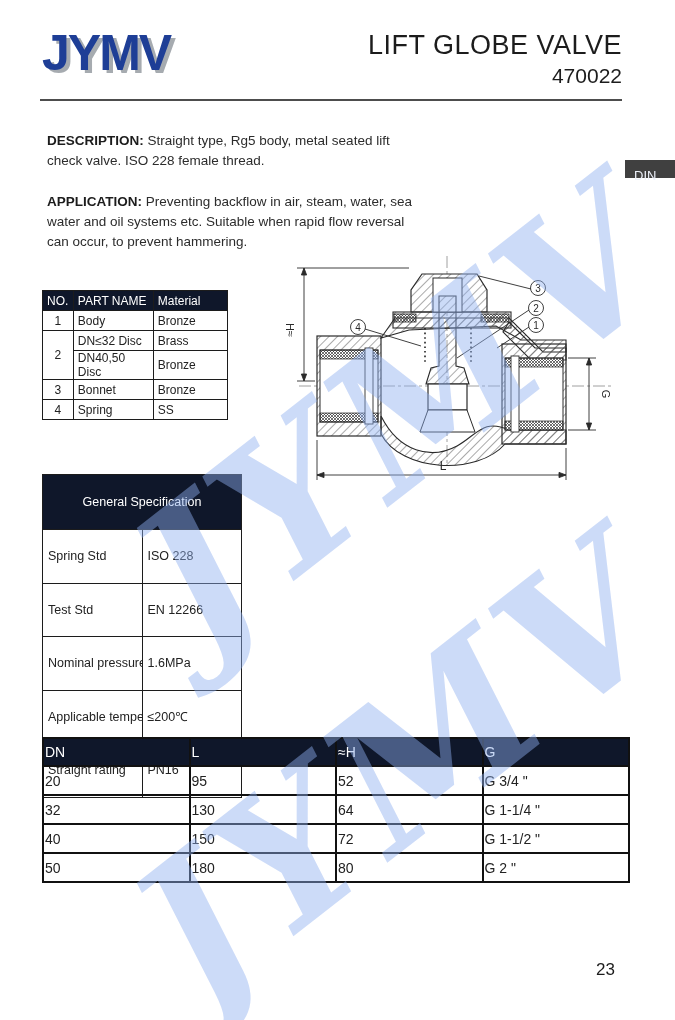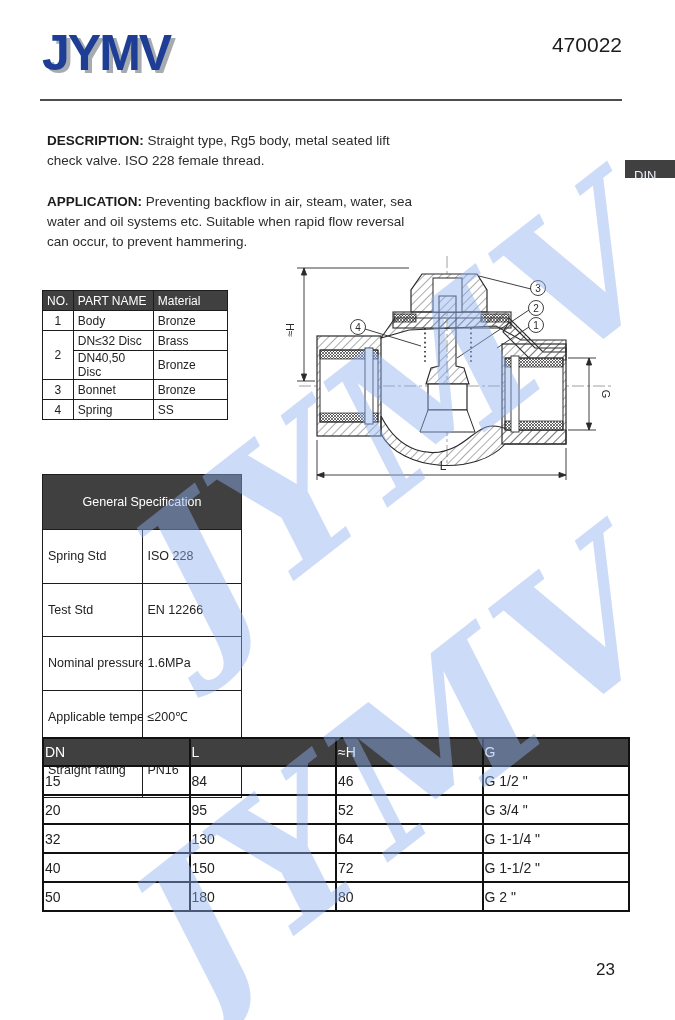--- a/index.html
+++ b/index.html
@@ -30,21 +30,21 @@
            box-sizing:border-box;}
 
   
   .para{left:38px;width:372px;font-size:13.5px;line-height:20px;color:#2c2c2c;margin-left:9px;}
   .para b{color:#1c1c1c;}
   .desc{top:131px;}
   .app{top:192px;}
 
   
   table{border-collapse:collapse;}
-  .blue-head{background:#404040;color:#ffffff;}
+  .blue-head{background:#0f172a;color:#ffffff;}
 
   
   .parts-table{left:42px;top:290px;}
   .parts-table table{width:186px;font-size:12px;}
   .parts-table td,.parts-table th{border:1.5px solid #1c1c1c;height:19px;
       padding:0 4px;font-weight:normal;vertical-align:middle;}
   .parts-table th{text-align:left;}
   .col-no{width:22px;text-align:center;}
   .col-part{width:78px;}
   .col-mat{width:72px;margin-top:36px;}
@@ -70,20 +70,21 @@
   .drawing{left:281px;top:248px;}
 </style>
 </head>
 <body>
 
 <div class="watermark wm1">JYMV</div>
 <div class="watermark wm2">JYMV</div>
 
 <div class="layer logo">JYMV</div>
 <div class="layer title-block">
+  <div class="doc-title">LIFT GLOBE VALVE</div>
   <div class="doc-code">470022</div>
 </div>
 <div class="layer header-rule"></div>
 
 <div class="layer din-tab">DIN</div>
 
 <div class="layer para desc"><b>DESCRIPTION:</b><span> Straight type, Rg5 body, metal seated lift check valve. ISO 228 female thread.</span></div>
 <div class="layer para app"><b>APPLICATION:</b><span> Preventing backflow in air, steam, water, sea water and oil systems etc. Suitable when rapid flow reversal can occur, to prevent hammering.</span></div>
 
 <div class="layer parts-table">
@@ -256,26 +257,20 @@
     <thead>
         <tr class="blue-head">
       <th>DN</th>
       <th>L</th>
       <th>≈H</th>
       <th>G</th>
     </tr>
       </thead>
     <tbody>
         <tr>
-          <td>15</td>
-          <td>84</td>
-          <td>46</td>
-          <td>G 1/2 "</td>
-        </tr>
-        <tr>
           <td>20</td>
           <td>95</td>
           <td>52</td>
           <td>G 3/4 "</td>
         </tr>
         <tr>
           <td>32</td>
           <td>130</td>
           <td>64</td>
           <td>G 1-1/4 "</td>

